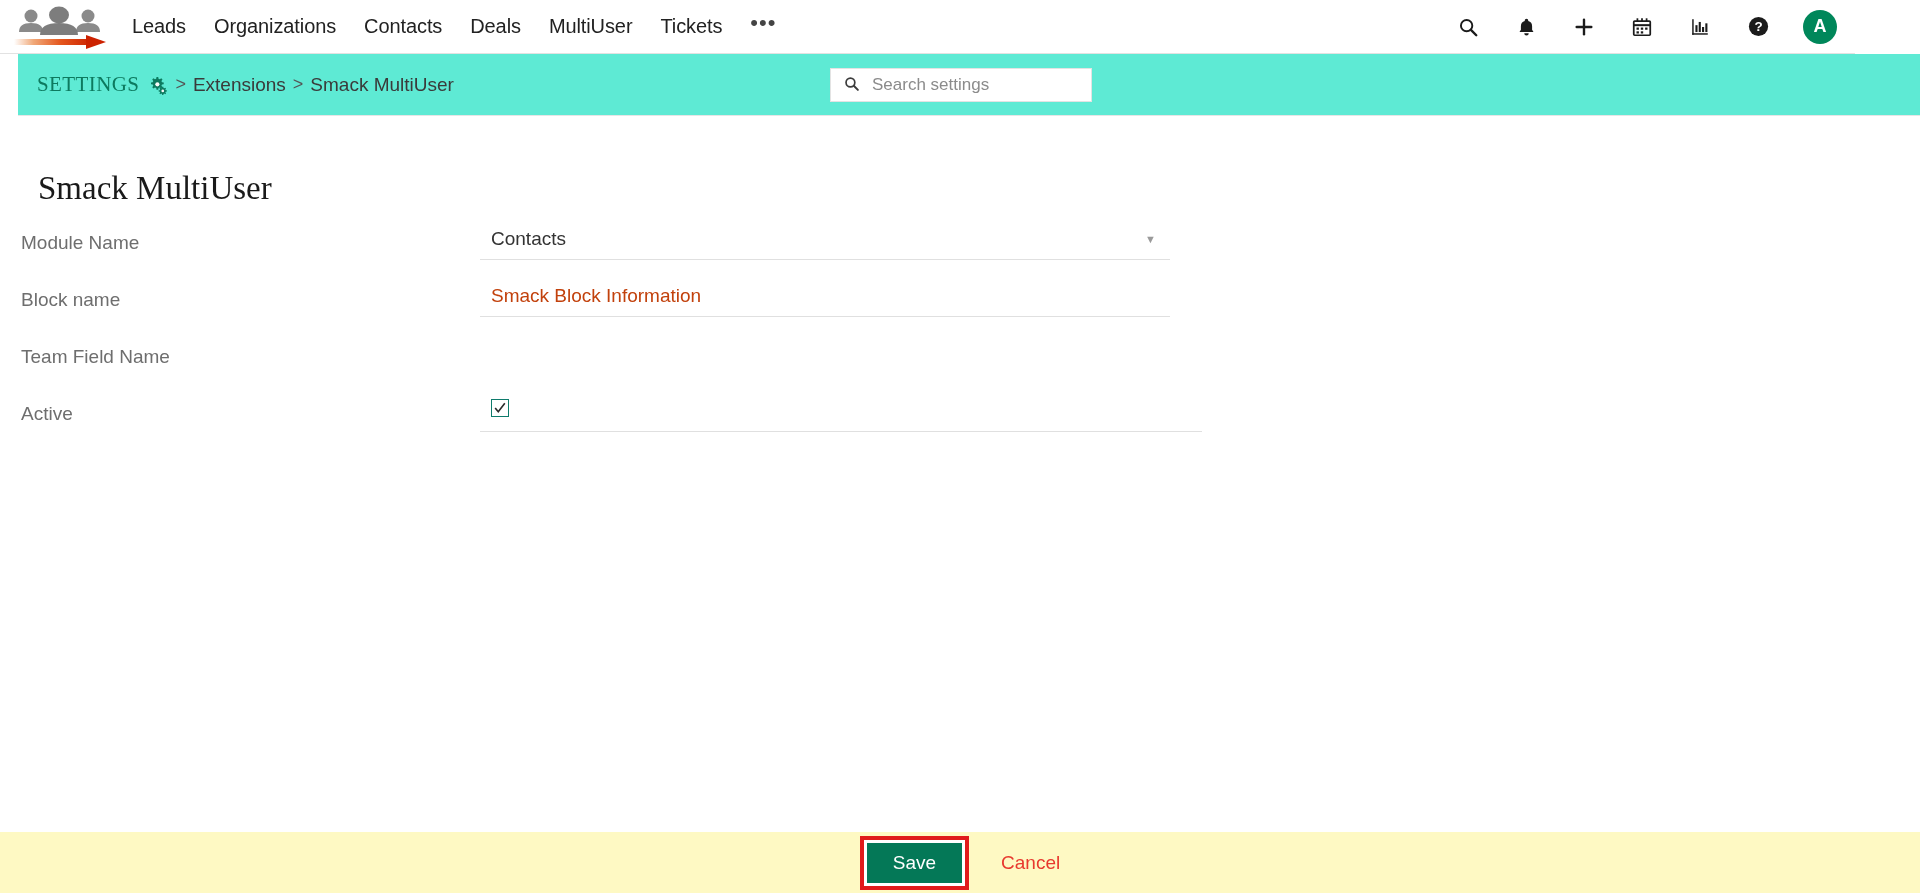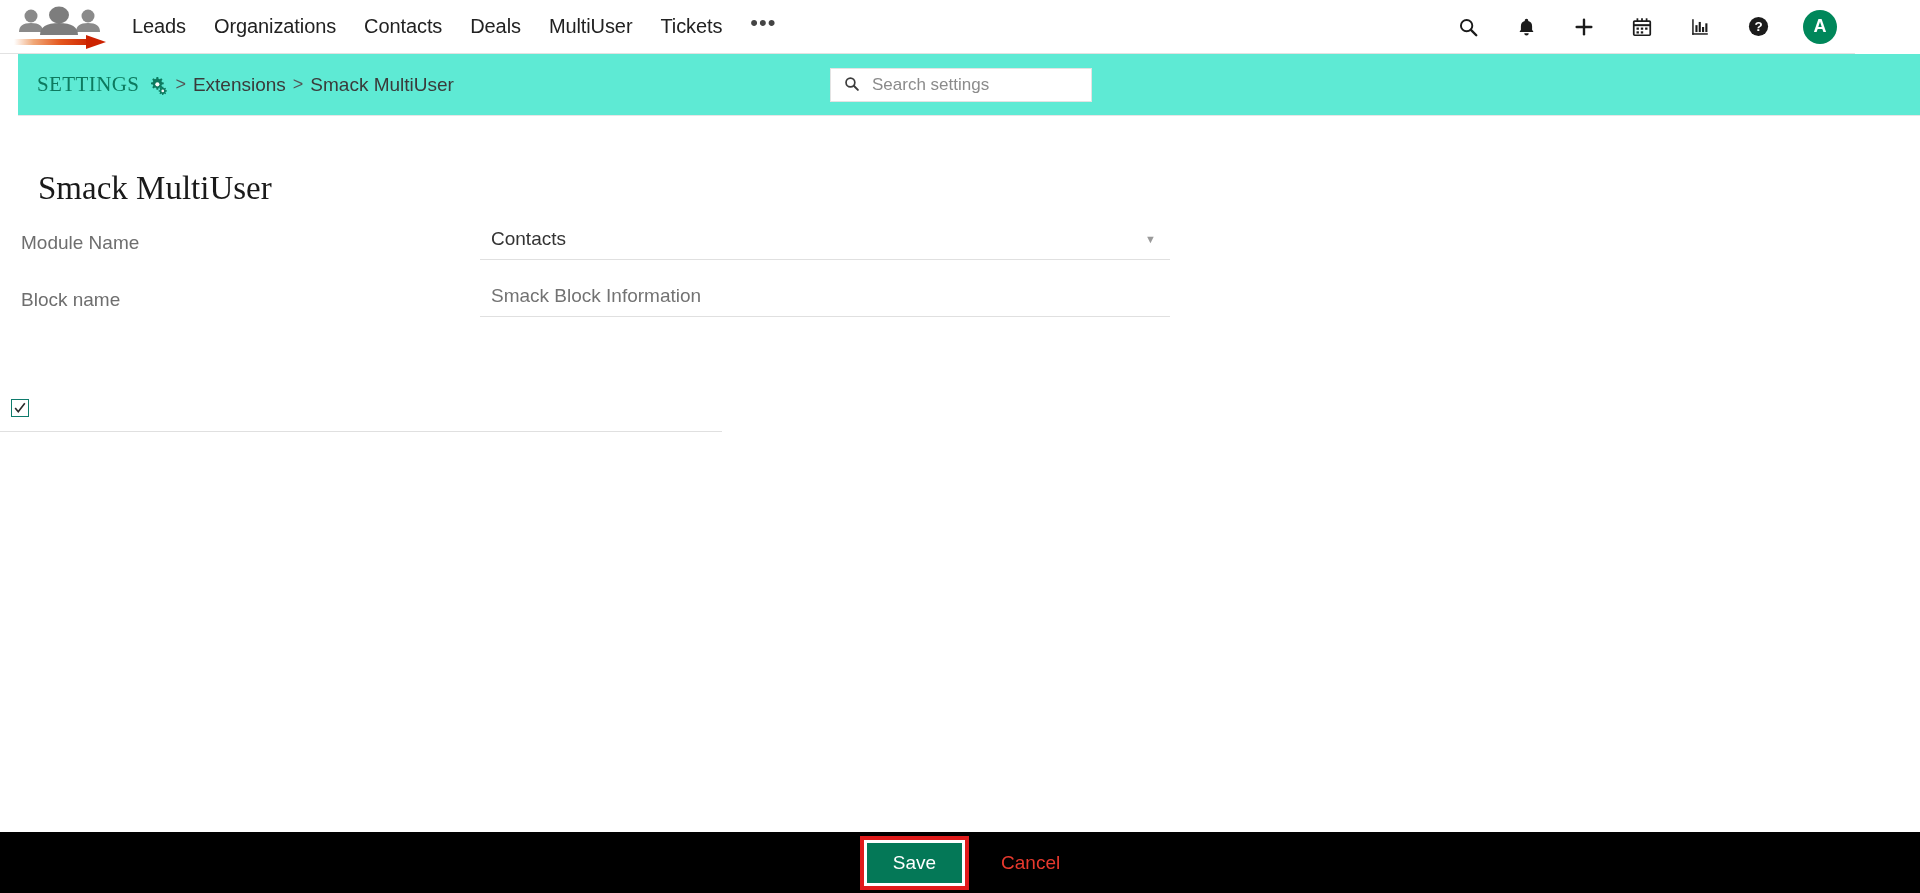--- a/index.html
+++ b/index.html
@@ -200,21 +200,21 @@
     padding-left: 11px;
   }
   .caret {
     color: #9a9a9a;
     font-size: 11px;
     margin-right: 14px;
     line-height: 1;
   }
   .ftext {
     font-size: 19px;
-    color: #737373;
+    color: #c2410c;
     padding-left: 11px;
     border: none;
     outline: none;
     background: transparent;
     width: 640px;
     font-family: "Liberation Sans", sans-serif;
   }
 
   .checkbox {
     margin-left: 11px;
@@ -228,21 +228,21 @@
     cursor: pointer;
   }
   .checkbox svg { display: block; }
 
   
   .footer {
     position: absolute;
     left: 0; top: 832px;
     width: 1920px;
     height: 61px;
-    background: #000000;
+    background: #fef9c3;
     display: flex;
     align-items: center;
     justify-content: center;
     gap: 0;
   }
   .save-highlight {
     border: 4px solid #e01b1b;
     padding: 3px;
     background: #ffffff;
     display: inline-block;
@@ -404,23 +404,25 @@
     <div class="frow">
       <div class="flabel">Block name</div>
       <div class="fcontrol w2">
         <div class="underline">
           <input class="ftext" type="text" value="Smack Block Information" style="">
         </div>
       </div>
     </div>
 
     <div class="frow">
+      <div class="flabel">Team Field Name</div>
     </div>
 
     <div class="frow">
+      <div class="flabel">Active</div>
       <div class="fcontrol w3">
         <div class="underline" style="padding-bottom:14px;">
           <span class="checkbox">
             <svg width="14" height="14" viewBox="0 0 16 16">
               <polyline points="2.5,8 6,12.2 13.5,2.5" fill="none" stroke="#2b2b2b" stroke-width="1.9"></polyline>
             </svg>
           </span>
           <span></span>
         </div>
       </div>

